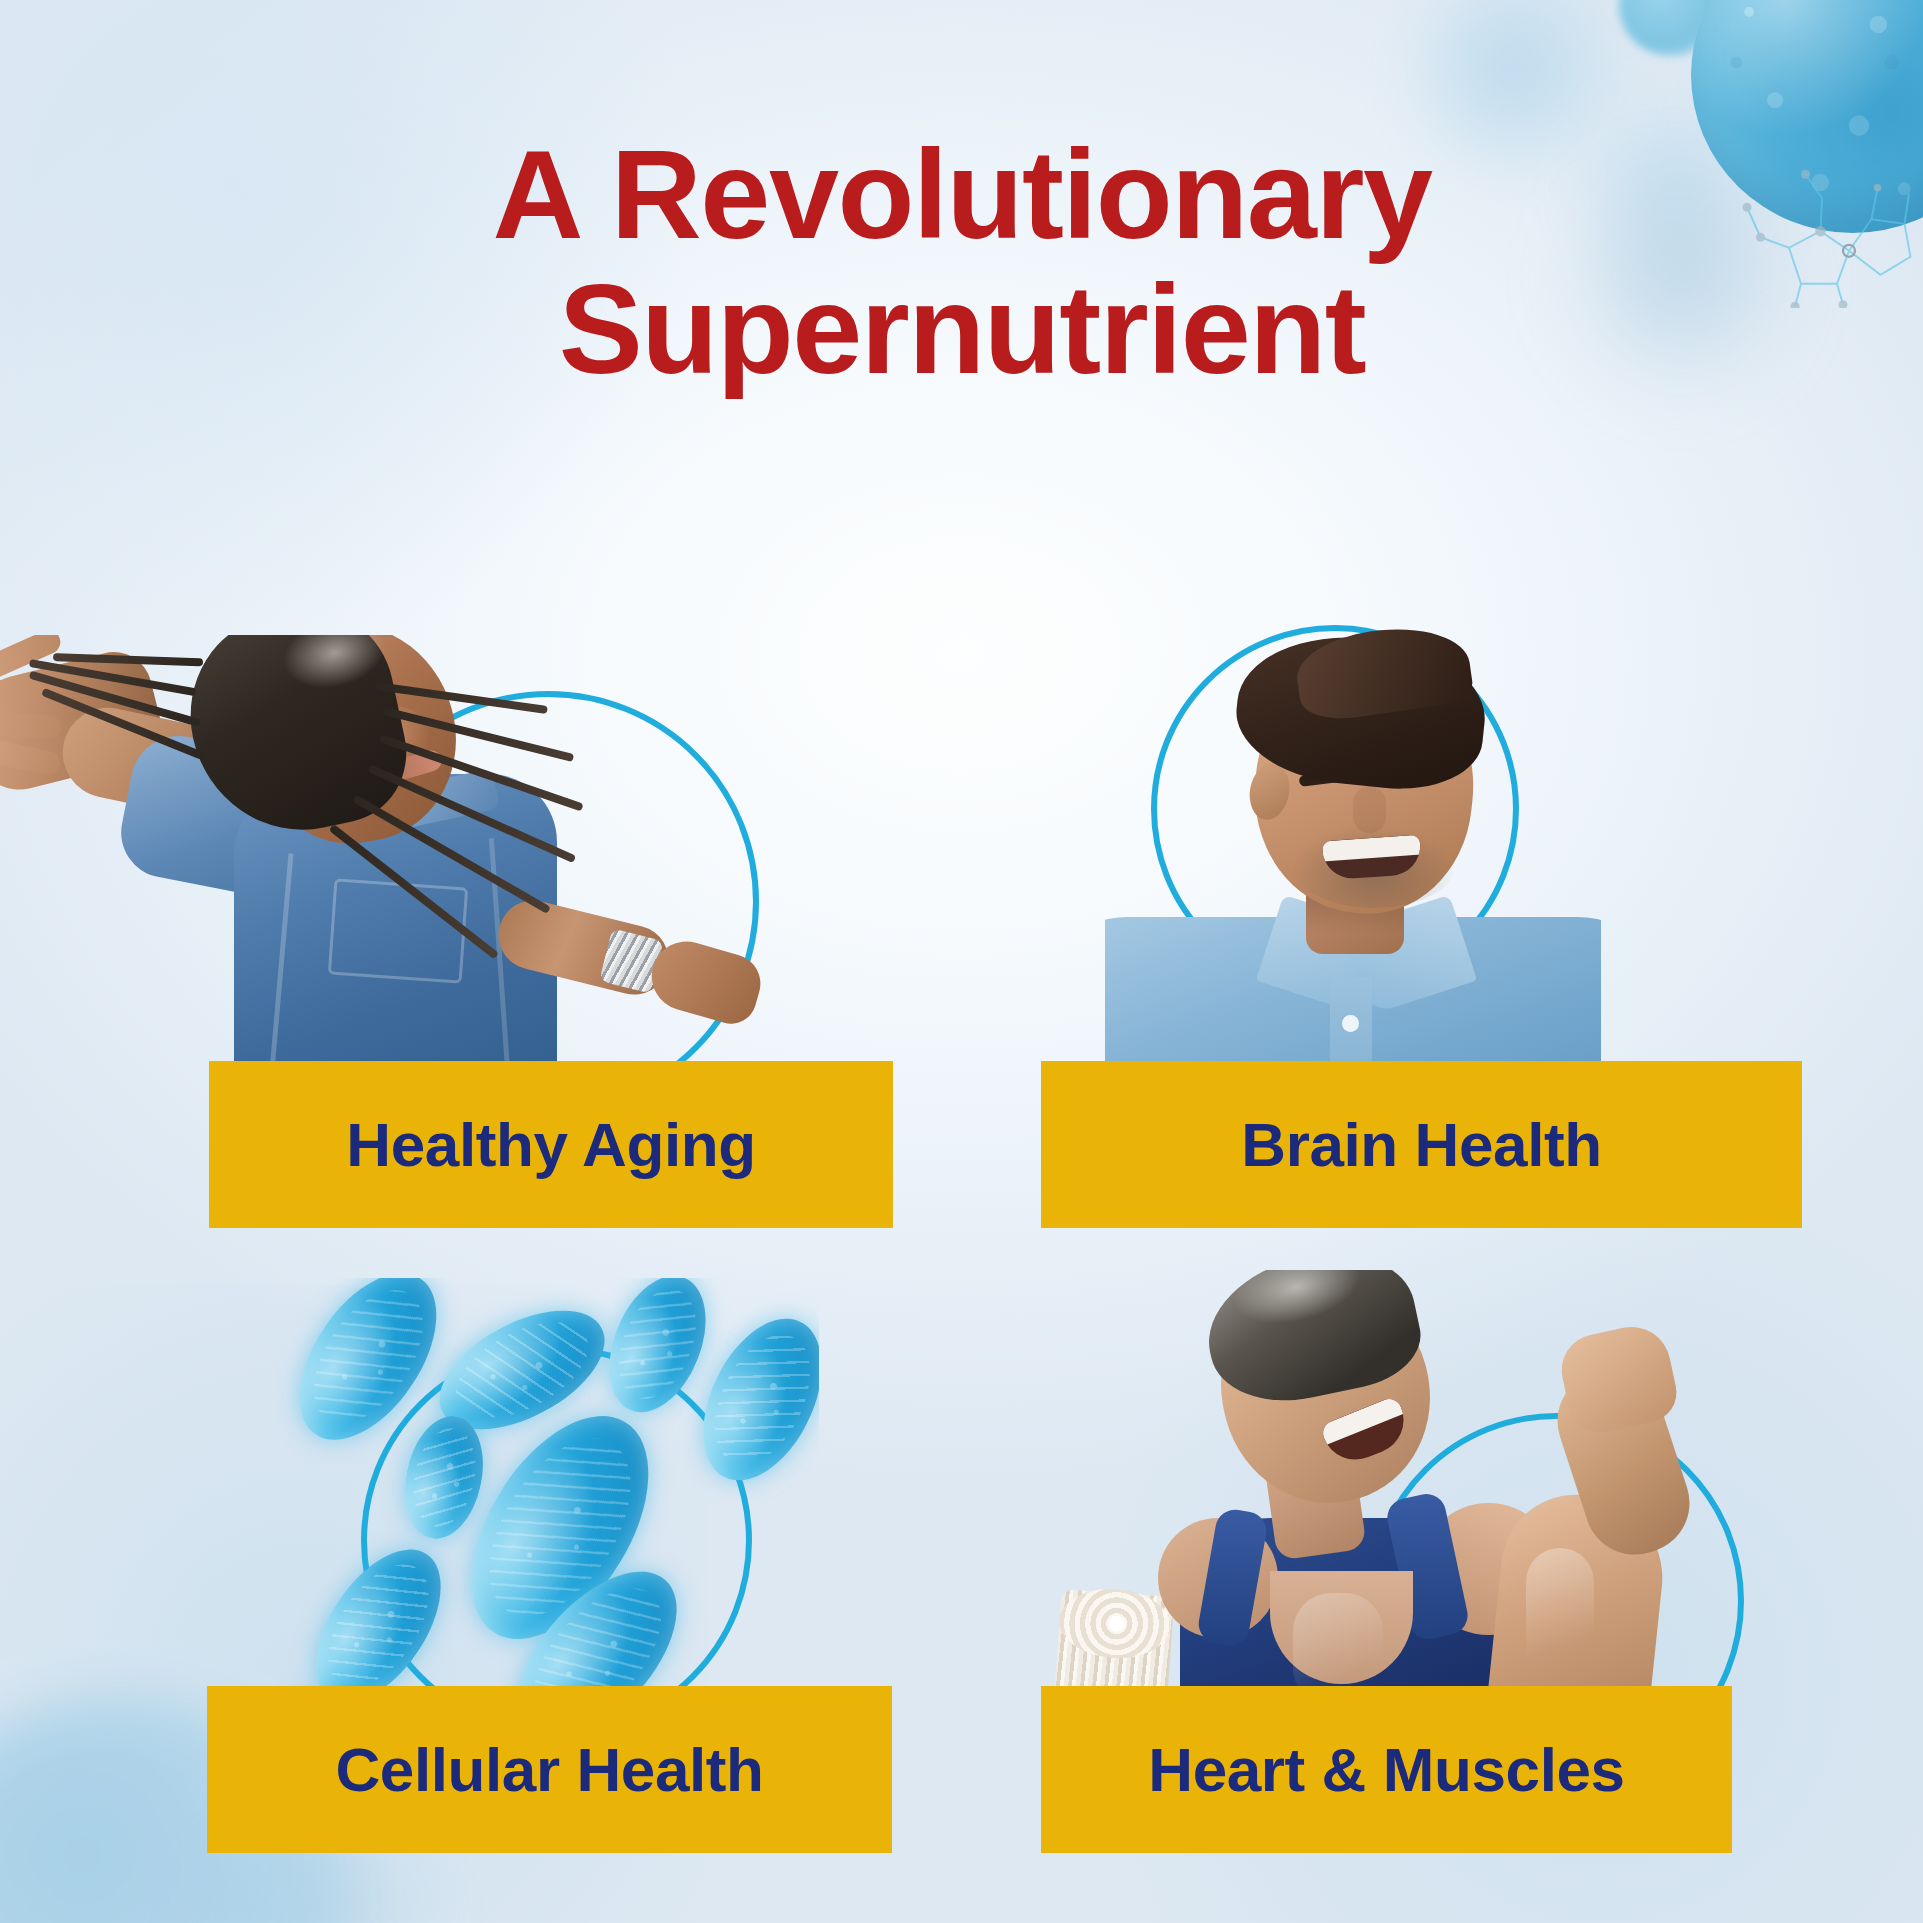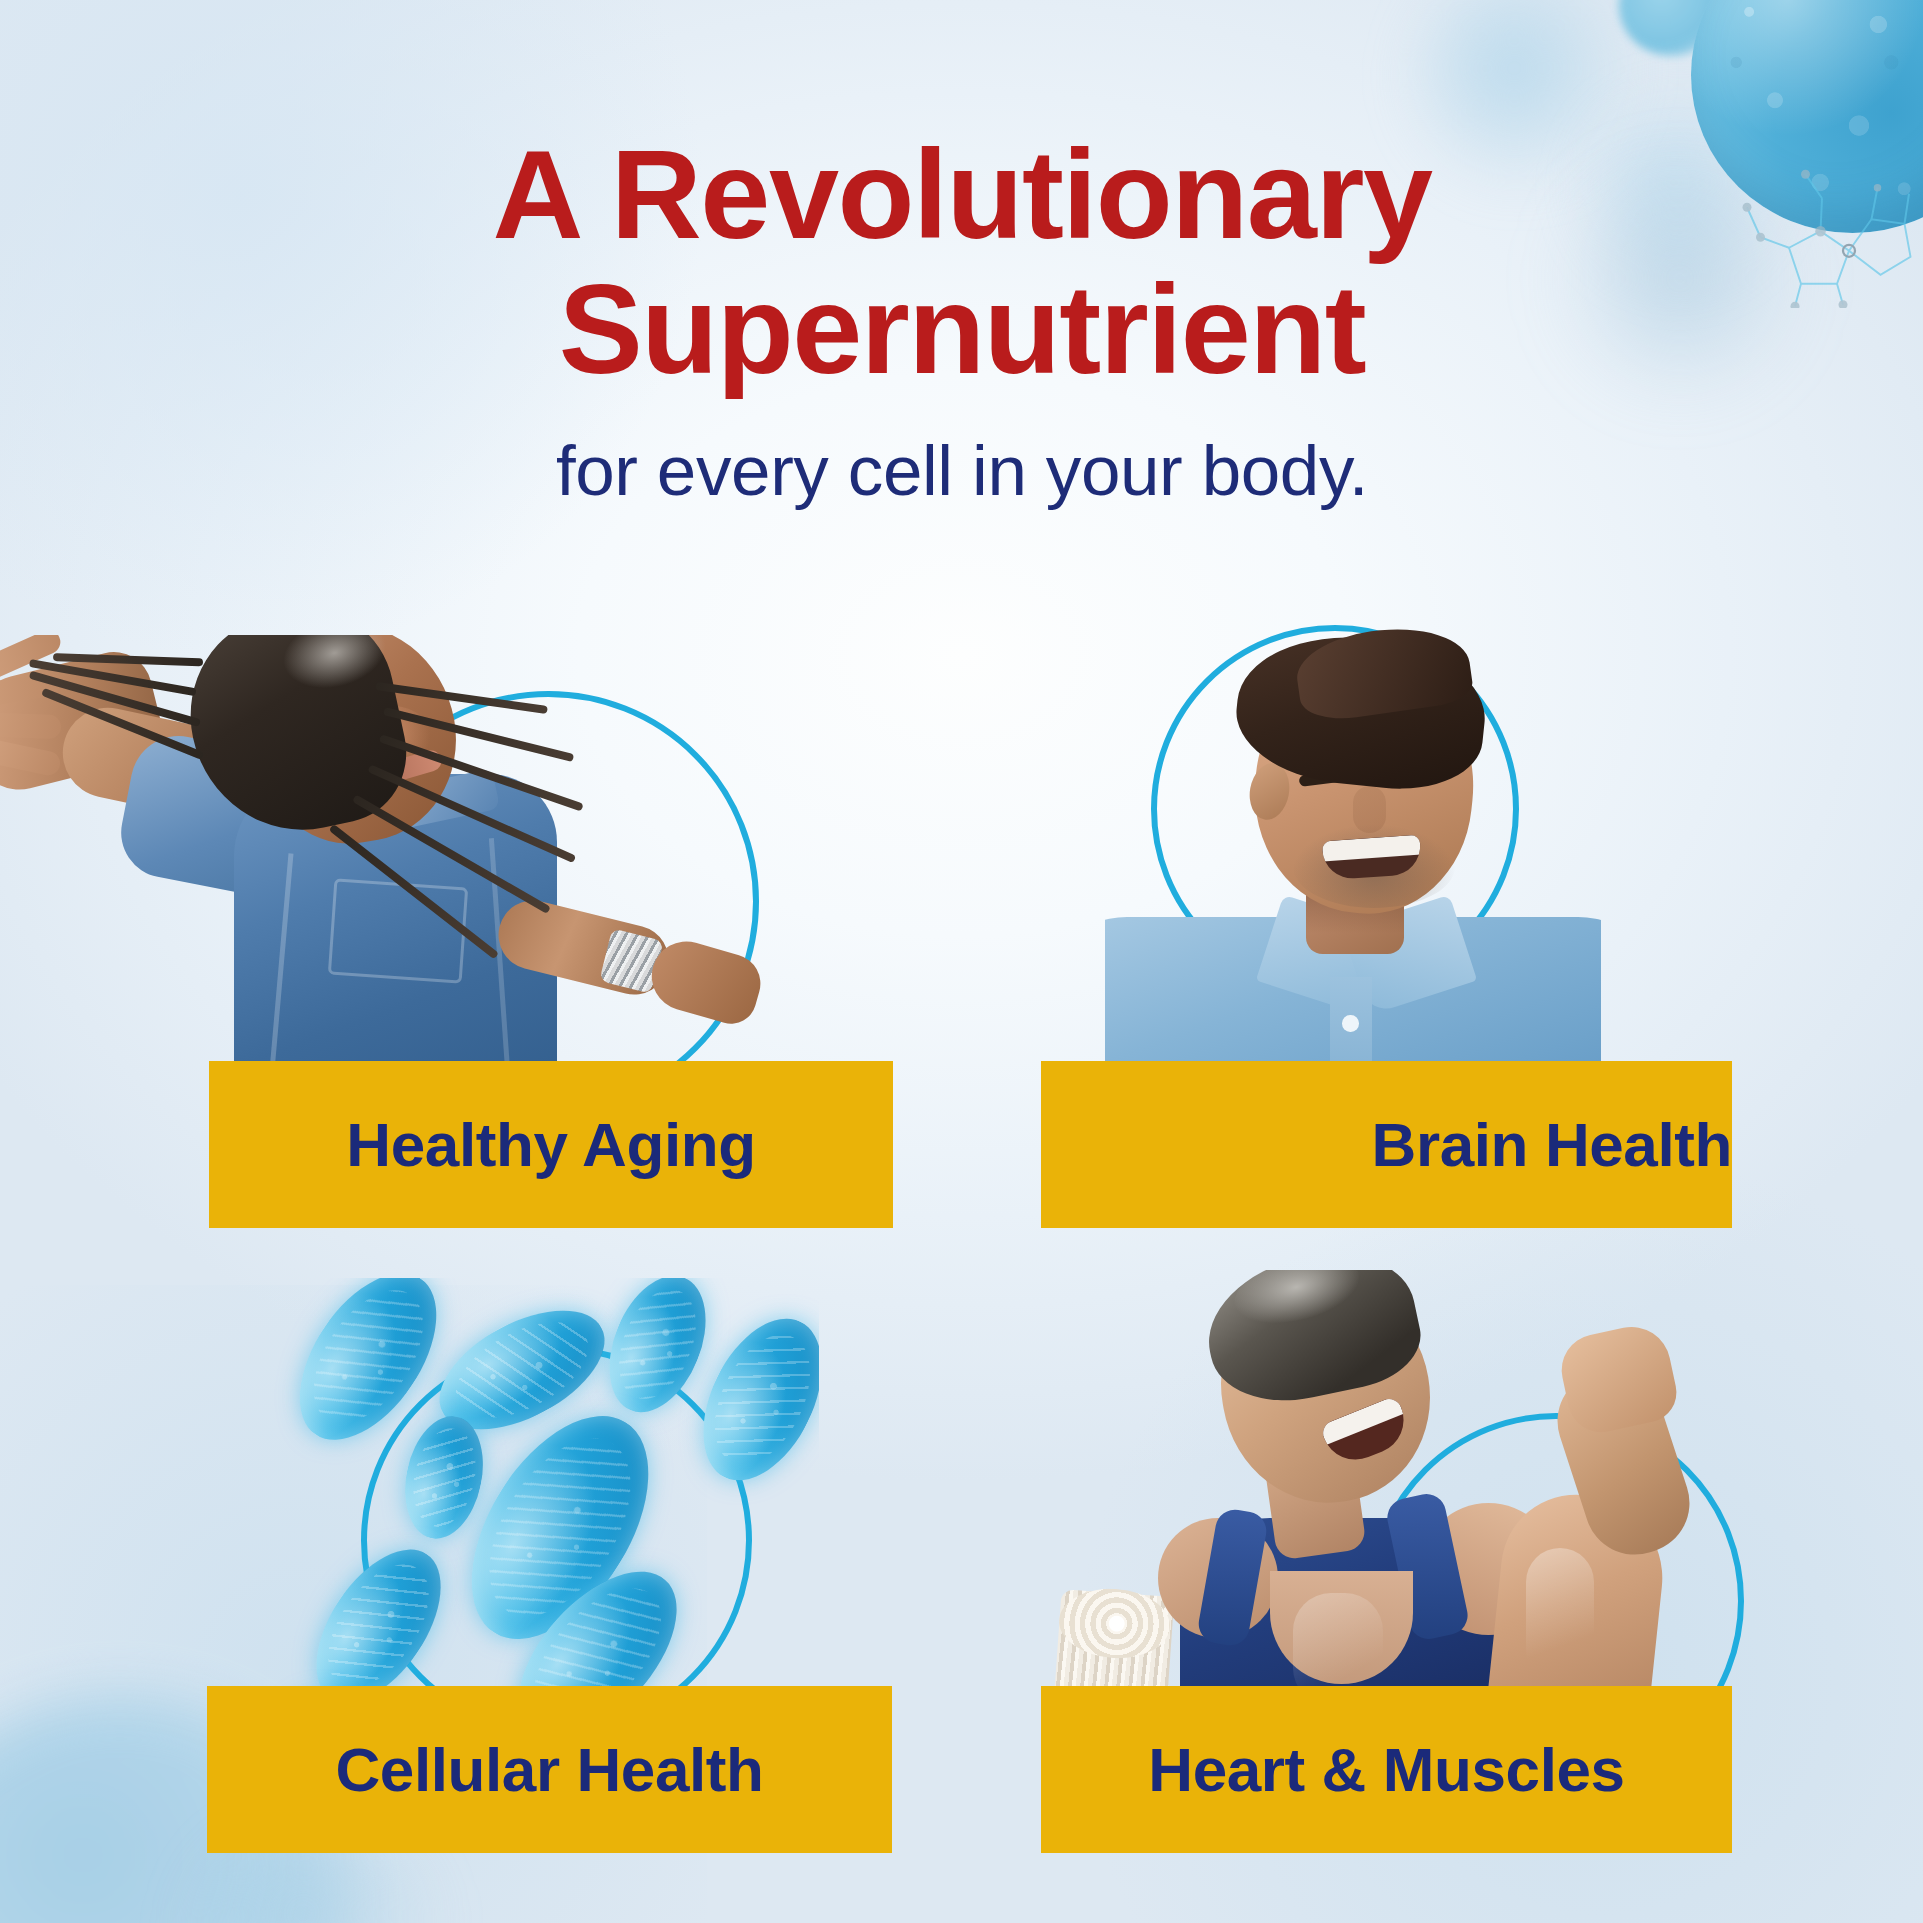--- a/index.html
+++ b/index.html
@@ -270,21 +270,20 @@
         <circle cx="168" cy="226" r="6"></circle>
       <circle cx="214" cy="70" r="5"></circle>
     </g>
     <circle cx="176" cy="154" r="8" fill="none" stroke="#7a8f9c" stroke-width="3"></circle>
   </svg>
 
   <div class="headline">
     <span class="l1">A Revolutionary</span>
     <span class="l2">Supernutrient</span>
   </div>
-  <div class="subhead">for every cell in your body.</div>
 
   <div class="tile">
     <div class="ring" style="left:338px;top:691px;width:421px;height:421px;"></div>
 
     <div class="photo p1">
       <div class="hand"></div>
       <div class="finger" style="left:-45px;top:16.5px;width:132px;transform:rotate(-24deg);"></div>
       <div class="finger" style="left:-53px;top:47px;width:135px;transform:rotate(-10deg);"></div>
       <div class="finger" style="left:-45px;top:78px;width:128px;transform:rotate(2deg);"></div>
       <div class="finger" style="left:-30px;top:107px;width:113px;transform:rotate(12deg);"></div>
@@ -342,21 +341,21 @@
           <div class="teeth"></div>
         </div>
       <div class="eyeL"></div>
       <div class="eyeR"></div>
       <div class="browL"></div>
       <div class="browR"></div>
       <div class="hair"></div>
       <div class="hair-sweep"></div>
     </div>
 
-    <div class="card" style="left:1041px;top:1061px;width:691px;height:167px;justify-content:flex-end;">
+    <div class="card" style="left:1041px;top:1061px;width:761px;height:167px;">
       <span class="card-label">Brain Health</span>
     </div>
   </div>
 
   <div class="tile">
     <div class="ring" style="left:361px;top:1345px;width:391px;height:391px;"></div>
 
     <div class="photo p3">
       <div class="mito" style="left:26px;top:26px;width:188px;height:105px;transform:rotate(-56deg);"></div>
       <div class="mito" style="left:184px;top:45px;width:180px;height:94px;transform:rotate(-28deg);"></div>

